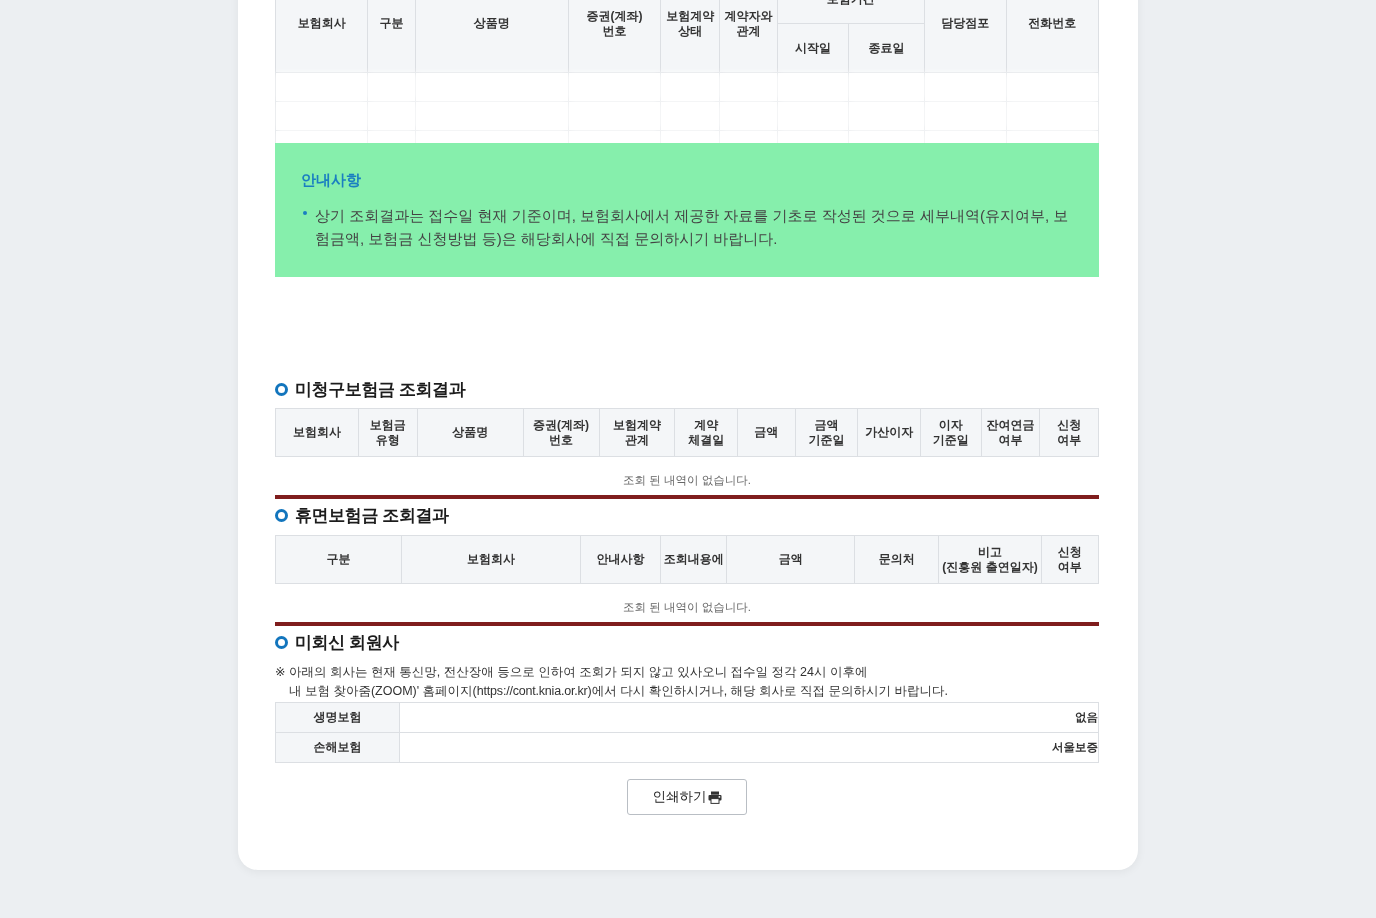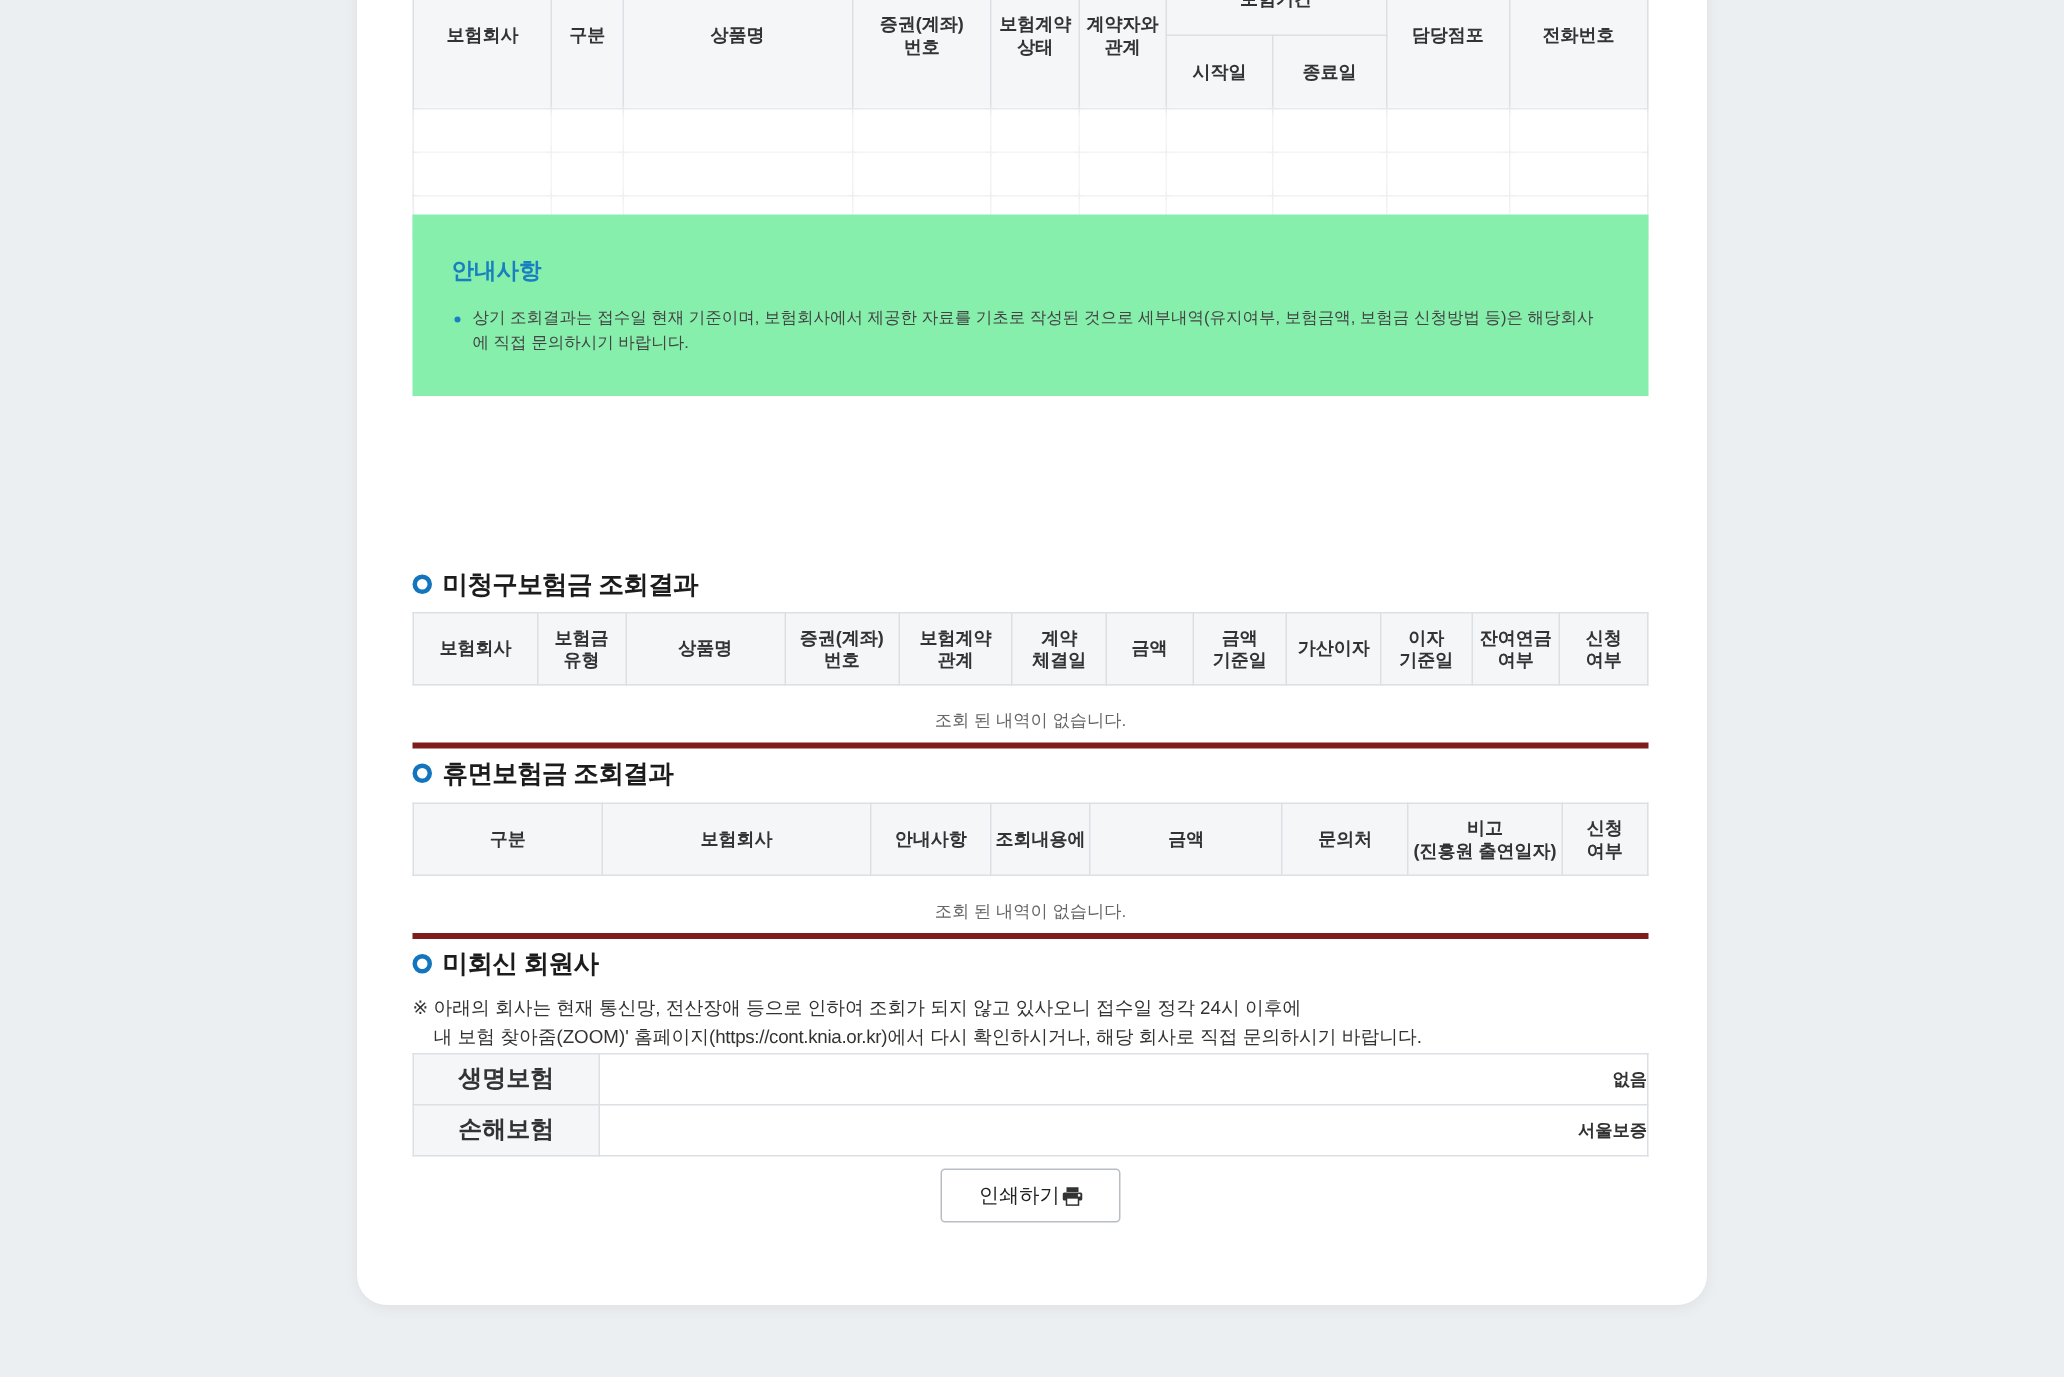--- a/index.html
+++ b/index.html
@@ -86,21 +86,21 @@
     margin: 0 0 14px 0;
   }
   .notice ul {
     margin: 0;
     padding: 0;
     list-style: none;
   }
   .notice li {
     position: relative;
     padding-left: 14px;
-    font-size: 11px;
+    font-size: 15px;
     line-height: 1.55;
     color: #444;
     margin-bottom: 6px;
   }
   .notice li:last-child { margin-bottom: 0; }
   .notice li::before {
     content: "";
     position: absolute;
     left: 2px;
     top: 7px;
@@ -167,21 +167,21 @@
   #tbl-noreply { position: absolute; left: 275px; top: 702px; }
   table.noreply {
     border-collapse: collapse;
     width: 824px;
     table-layout: fixed;
   }
   table.noreply th {
     width: 123px;
     background: #f4f6f8;
     border: 1px solid #dcdfe3;
-    font-size: 16px;
+    font-size: 12px;
     font-weight: bold;
     color: #333;
     padding: 6px 0;
     text-align: center;
   }
   table.noreply td {
     border: 1px solid #dcdfe3;
     border-left: none;
     font-size: 11.5px;
     color: #333;

